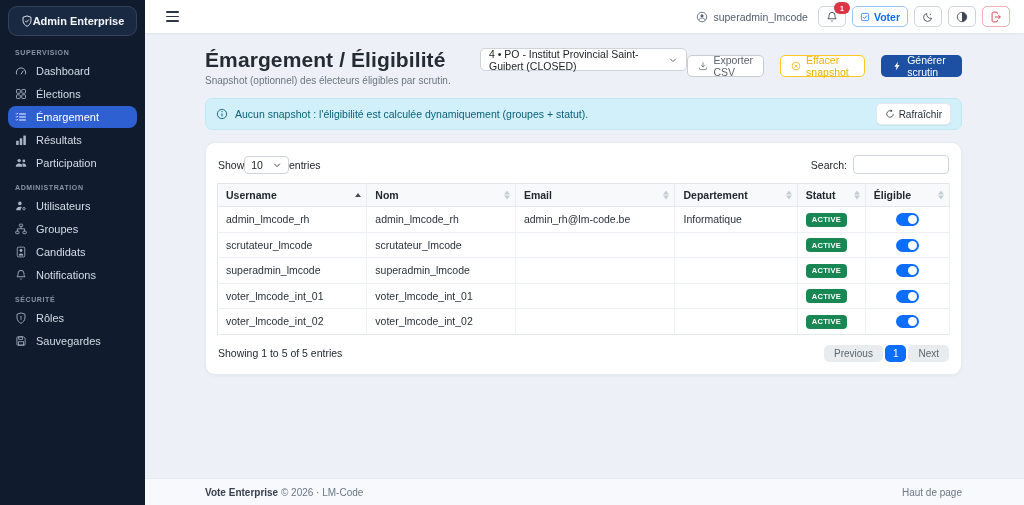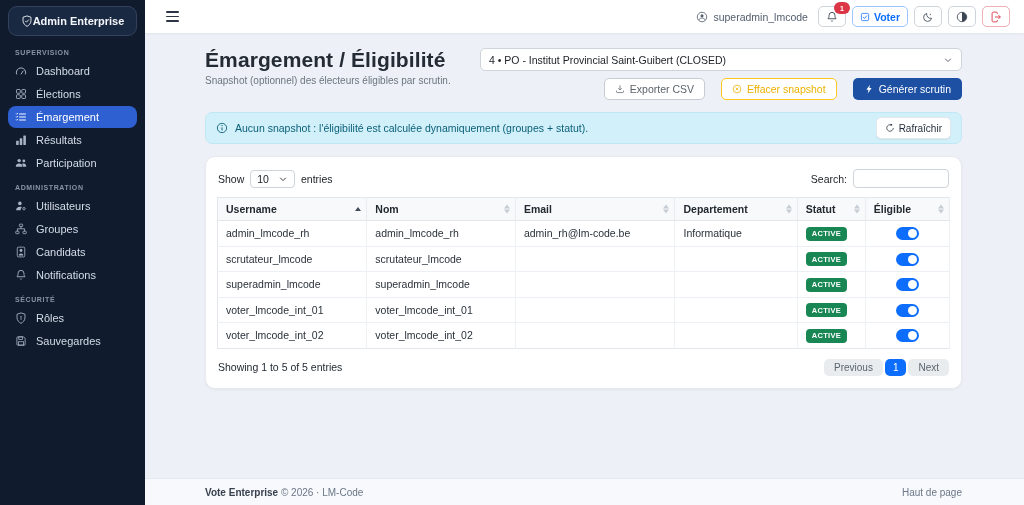--- a/index.html
+++ b/index.html
@@ -28,40 +28,40 @@
           border-radius:5px;background:#fff;color:#3c4654;font-size:10.5px;cursor:pointer;box-sizing:border-box}
   .tb-btn.voter{border-color:#9ec5fe;color:#0d6efd;font-weight:600}
   .tb-btn.logout{border-color:#f1aeb5;color:#dc3545}
   .tb-badge{position:absolute;top:-5px;right:-5px;min-width:12px;height:12px;border-radius:7px;background:#dc3545;
             color:#fff;font-size:7px;font-weight:700;display:flex;align-items:center;justify-content:center;padding:0 2px}
   
   .main{margin-left:145px;padding:15px 62px 0 60px}
   .head{display:flex;justify-content:space-between;align-items:flex-start}
   .title{font-size:21px;font-weight:700;color:#242b34;letter-spacing:.1px}
   .subtitle{font-size:10px;color:#6c757d;margin-top:3px}
-  .head-right{width:482px;display:flex;flex-direction:column}
+  .head-right{width:482px;display:flex;flex-direction:row}
   .select{height:23px;background:#fff;border:1px solid #ced4da;border-radius:5px;display:flex;align-items:center;
           padding:0 8px;font-size:10.5px;color:#212529;cursor:pointer;box-sizing:border-box}
   .select .chev{margin-left:auto;color:#49515b}
   .head-btns{display:flex;justify-content:flex-end;gap:16px;margin-top:7px}
   .btn{display:flex;align-items:center;gap:5px;height:22px;padding:0 10px;border-radius:5px;font-size:10.5px;
        cursor:pointer;border:1px solid transparent;box-sizing:border-box}
   .btn-export{background:#fff;border-color:#c6ccd2;color:#5c636a}
   .btn-clear{background:#fff;border-color:#ffc720;color:#edb100}
   .btn-generate{background:#1d4fa3;color:#fff}
   
   .alert{margin-top:12px;background:#d2f0f9;border:1px solid #c0e8f4;border-radius:7px;display:flex;align-items:center;
          gap:7px;padding:4px 10px;color:#0b617a;font-size:10.5px;min-height:28px;box-sizing:border-box}
   .btn-refresh{margin-left:auto;background:#fff;border:1px solid #e3e8ed;border-radius:5px;height:20px;display:flex;
                align-items:center;gap:4px;padding:0 8px;font-size:10px;color:#1f2937;cursor:pointer;box-shadow:0 1px 1px rgba(0,0,0,.05)}
   
   .card{margin-top:12px;background:#fff;border:1px solid #e7ebf0;border-radius:10px;box-shadow:0 1px 3px rgba(16,24,40,.05);
         padding:10px 11px 12px}
   .controls{display:flex;justify-content:space-between;align-items:center;padding:2px 1px 9px;font-size:10.5px}
-  .ctrl-left{display:flex;align-items:center;gap:6px}
+  .ctrl-left{display:flex;align-items:center;}
   .mini-select{display:flex;align-items:center;gap:9px;border:1px solid #ced4da;border-radius:4px;padding:2px 6px;background:#fff;cursor:pointer}
   .ctrl-right{display:flex;align-items:center;gap:6px}
   .search-input{width:96px;height:19px;border:1px solid #ced4da;border-radius:4px;background:#fff;padding:0 5px;
                 font-size:10.5px;box-sizing:border-box;font-family:"Liberation Sans",sans-serif}
   table{width:100%;border-collapse:collapse;font-size:10.5px;border:1px solid #e3e7ec}
   thead th{background:#f8f9fb;border-bottom:1px solid #e3e7ec;border-right:1px solid #e9edf1;padding:5px 8px;
            text-align:left;font-weight:700;position:relative;color:#222931}
   td{padding:5px 8px;border-top:1px solid #eceff3;border-right:1px solid #eef1f4;height:13px;color:#2a313a}
   th:nth-child(1){width:20.4%}th:nth-child(2){width:20.3%}th:nth-child(3){width:21.8%}
   th:nth-child(4){width:16.7%}th:nth-child(5){width:9.3%}

